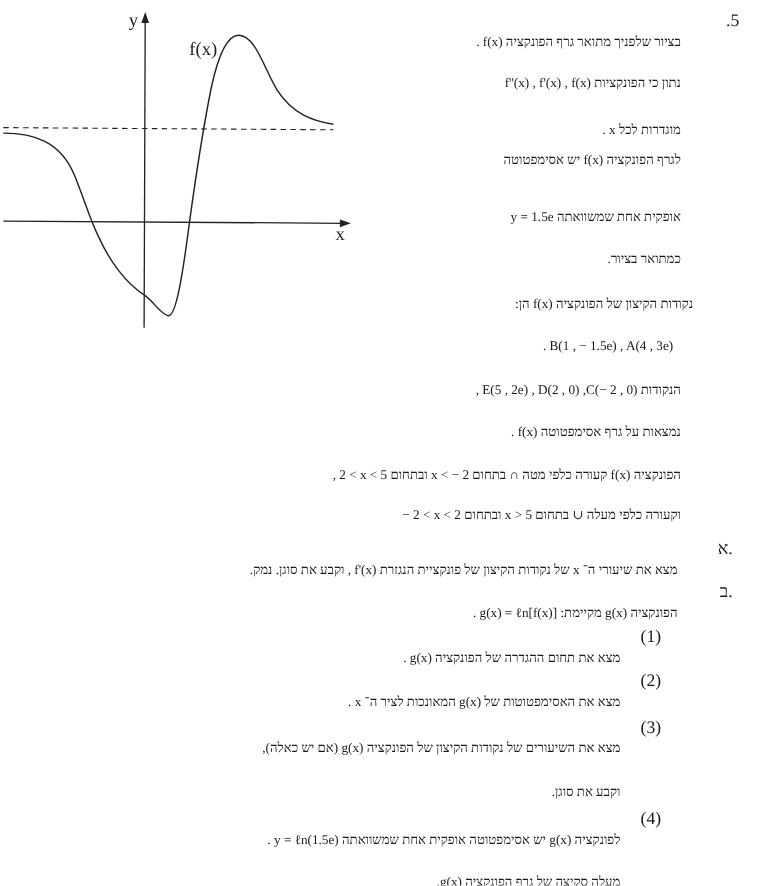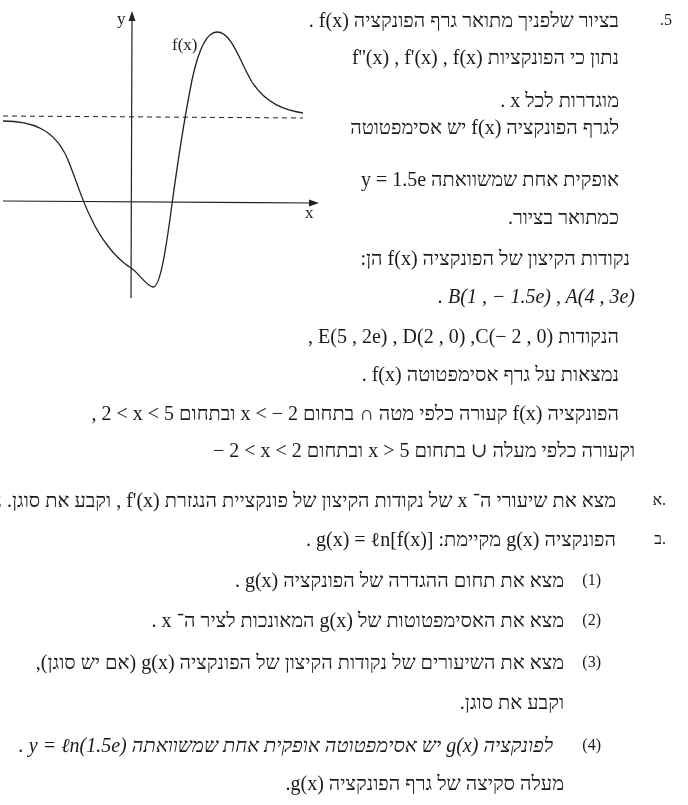--- a/index.html
+++ b/index.html
@@ -30,23 +30,24 @@
     font-family: "Liberation Serif", serif;
     font-size: 17px;
     color: #222;
     line-height: 1;
   }
   .line {
     position: absolute;
     direction: rtl;
     text-align: right;
     white-space: nowrap;
-    font-size: 20px;
+    font-size: 12px;
     line-height: 20px;
     unicode-bidi: plaintext;
+    margin-top: 18px;
   }
   .num {
     position: absolute;
     font-size: 16px;
     line-height: 20px;
     white-space: nowrap;
   }
   .math {
     font-family: "Liberation Serif", serif;
     direction: ltr;
@@ -100,33 +101,33 @@
 </div>
 <div class="line" style="right:69px; top:169px;">
   <span>אופקית אחת שמשוואתה </span><span class="math">y = 1.5e</span>
 </div>
 <div class="line" style="right:69px; top:207px;">
   <span>כמתואר בציור.</span>
 </div>
 <div class="line" style="right:58px; top:248px;">
   <span>נקודות הקיצון של הפונקציה </span><span class="math">f(x)</span><span> הן:</span>
 </div>
-<div class="line" style="right:53px; top:286px;font-style:italic;">
+<div class="line" style="right:76px; top:286px;">
   <span class="math">. B(1 , − 1.5e) , A(4 , 3e)</span>
 </div>
 <div class="line" style="right:69px; top:326px;">
   <span>הנקודות </span><span class="math">, E(5 , 2e) , D(2 , 0) ,C(− 2 , 0)</span>
 </div>
 <div class="line" style="right:69px; top:364px;">
   <span>נמצאות על גרף אסימפטוטה </span><span class="math">. f(x)</span>
 </div>
 <div class="line" style="right:69px; top:403px;">
   <span>הפונקציה </span><span class="math">f(x)</span><span> קעורה כלפי מטה ∩ בתחום </span><span class="math">x &lt; − 2</span><span> ובתחום </span><span class="math">, 2 &lt; x &lt; 5</span>
 </div>
-<div class="line" style="right:53px; top:440px;">
+<div class="line" style="right:69px; top:440px;">
   <span>וקעורה כלפי מעלה ∪ בתחום </span><span class="math">x &gt; 5</span><span> ובתחום </span><span class="math">− 2 &lt; x &lt; 2</span>
 </div>
 
 <span class="num" style="right:22px; top:490px;">א.</span>
 <div class="line" style="right:72px; top:490px;">
   <span>מצא את שיעורי ה־ </span><span class="math">x</span><span> של נקודות הקיצון של פונקציית הנגזרת </span><span class="math">f'(x)</span><span> , וקבע את סוגן. נמק.</span>
 </div>
 
 <span class="num" style="right:22px; top:529px;">ב.</span>
 <div class="line" style="right:72px; top:529px;">
@@ -138,25 +139,25 @@
   <span>מצא את תחום ההגדרה של הפונקציה </span><span class="math">. g(x)</span>
 </div>
 
 <span class="num" style="right:87px; top:610px;">(2)</span>
 <div class="line" style="right:124px; top:610px;">
   <span>מצא את האסימפטוטות של </span><span class="math">g(x)</span><span> המאונכות לציר ה־ </span><span class="math">. x</span>
 </div>
 
 <span class="num" style="right:87px; top:652px;">(3)</span>
 <div class="line" style="right:124px; top:652px;">
-  <span>מצא את השיעורים של נקודות הקיצון של הפונקציה </span><span class="math">g(x)</span><span> (אם יש סוגן),</span>
+  <span>מצא את השיעורים של נקודות הקיצון של הפונקציה </span><span class="math">g(x)</span><span> (אם יש כאלה),</span>
 </div>
 <div class="line" style="right:124px; top:692px;">
   <span>וקבע את סוגן.</span>
 </div>
 
 <span class="num" style="right:87px; top:735px;">(4)</span>
-<div class="line" style="right:135px; top:735px;font-style:italic;">
+<div class="line" style="right:124px; top:735px;">
   <span>לפונקציה </span><span class="math">g(x)</span><span> יש אסימפטוטה אופקית אחת שמשוואתה </span><span class="math">. y = ℓn(1.5e)</span>
 </div>
 <div class="line" style="right:124px; top:773px;">
   <span>מעלה סקיצה של גרף הפונקציה </span><span class="math">.g(x)</span>
 </div>
 
 </body></html>

